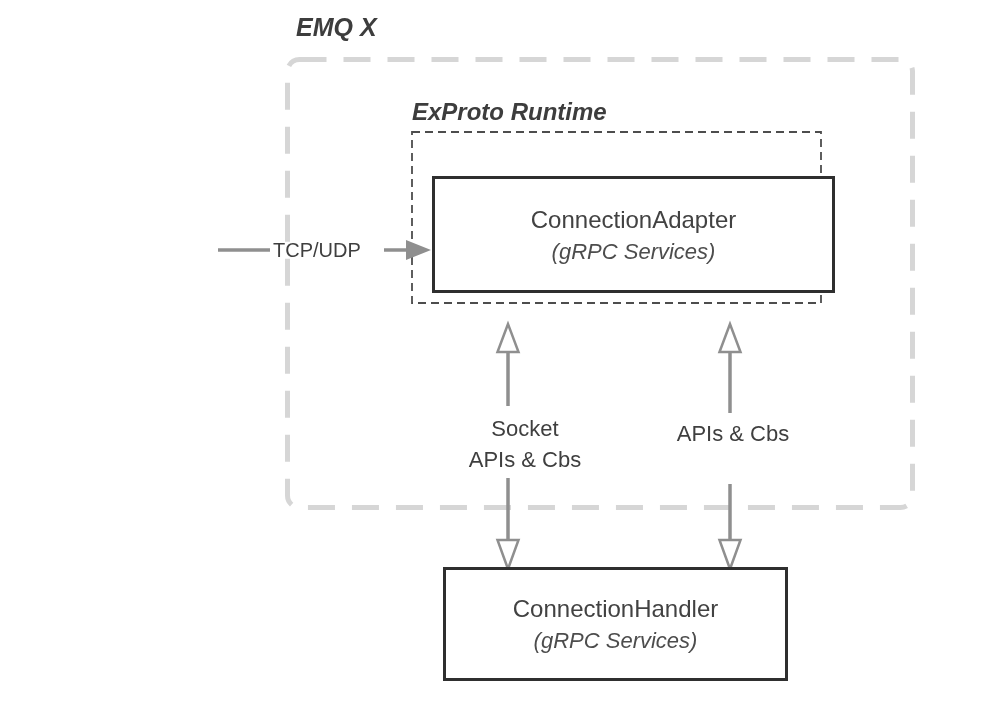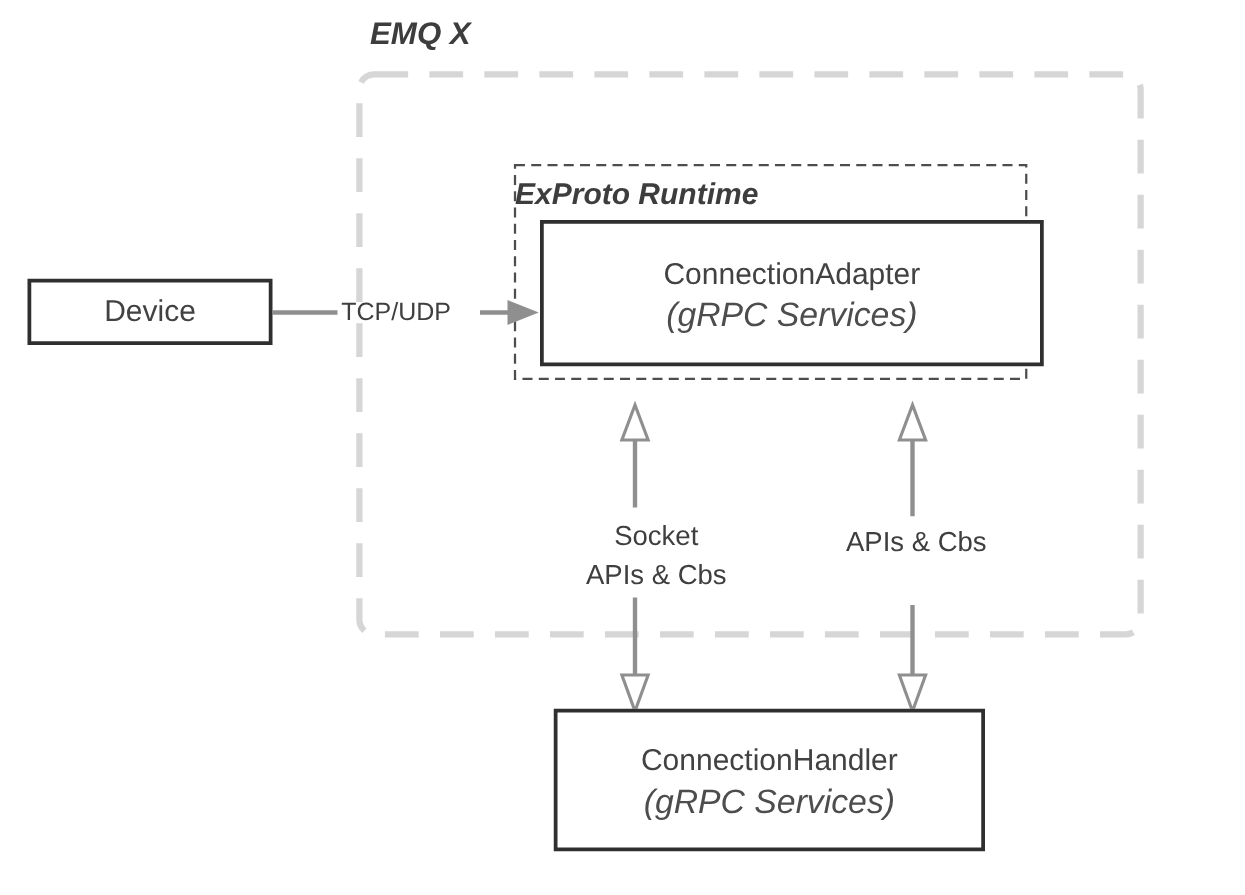--- a/index.html
+++ b/index.html
@@ -34,21 +34,21 @@
     justify-content: center;
     text-align: center;
   }
   .node-title {
     font-size: 24px;
     color: #424242;
     line-height: 34px;
     white-space: nowrap;
   }
   .node-subtitle {
-    font-size: 27px;
+    font-size: 22px;
     font-style: italic;
     color: #4d4d4d;
     line-height: 30px;
     white-space: nowrap;
   }
   .diagram-title {
     position: absolute;
     left: 296px;
     top: 13px;
     font-size: 25px;
@@ -59,21 +59,20 @@
   }
   .runtime-title {
     position: absolute;
     left: 412px;
     top: 98px;
     font-size: 24px;
     font-style: italic;
     font-weight: 600;
     color: #3d3d3d;
     white-space: nowrap;
-    margin-top: 44px;
   }
   .edge-label {
     position: absolute;
     color: #3f3f3f;
     text-align: center;
     white-space: nowrap;
     background: transparent;
   }
   .edge-label-h {
     font-size: 20px;
@@ -113,23 +112,20 @@
       <polygon points="730,324 719.5,352 740.5,352" fill="#ffffff" stroke="#8f8f8f" stroke-width="2.5"></polygon>
       <line x1="730" y1="352" x2="730" y2="413" stroke="#8f8f8f" stroke-width="3.5"></line>
       <line x1="730" y1="484" x2="730" y2="540" stroke="#8f8f8f" stroke-width="3.5"></line>
       <polygon points="719.5,540 740.5,540 730,569" fill="#ffffff" stroke="#8f8f8f" stroke-width="2.5"></polygon>
     </g>
   </svg>
 
   <div class="diagram-title">EMQ X</div>
   <div class="runtime-title">ExProto Runtime</div>
 
-  <div class="node-box" style="left:22px; top:223px; width:196px; height:53px;">
-    <div class="node-title">Device</div>
-  </div>
 
   <div class="node-box" style="left:432px; top:176px; width:403px; height:117px;">
     <div class="node-title">ConnectionAdapter</div>
     <div class="node-subtitle">(gRPC Services)</div>
   </div>
 
   <div class="node-box" style="left:443px; top:567px; width:345px; height:114px;">
     <div class="node-title">ConnectionHandler</div>
     <div class="node-subtitle">(gRPC Services)</div>
   </div>

